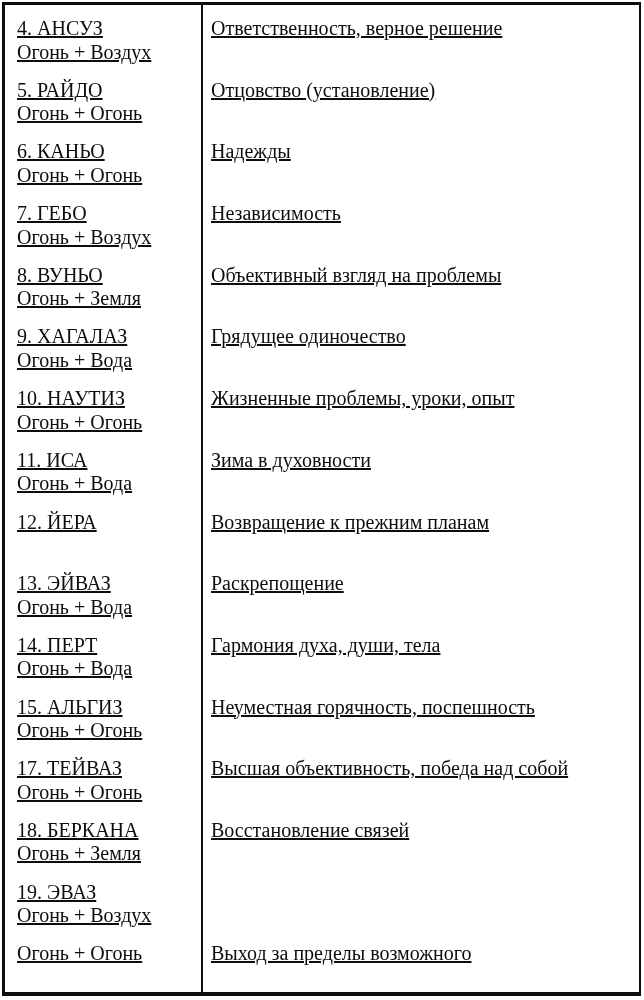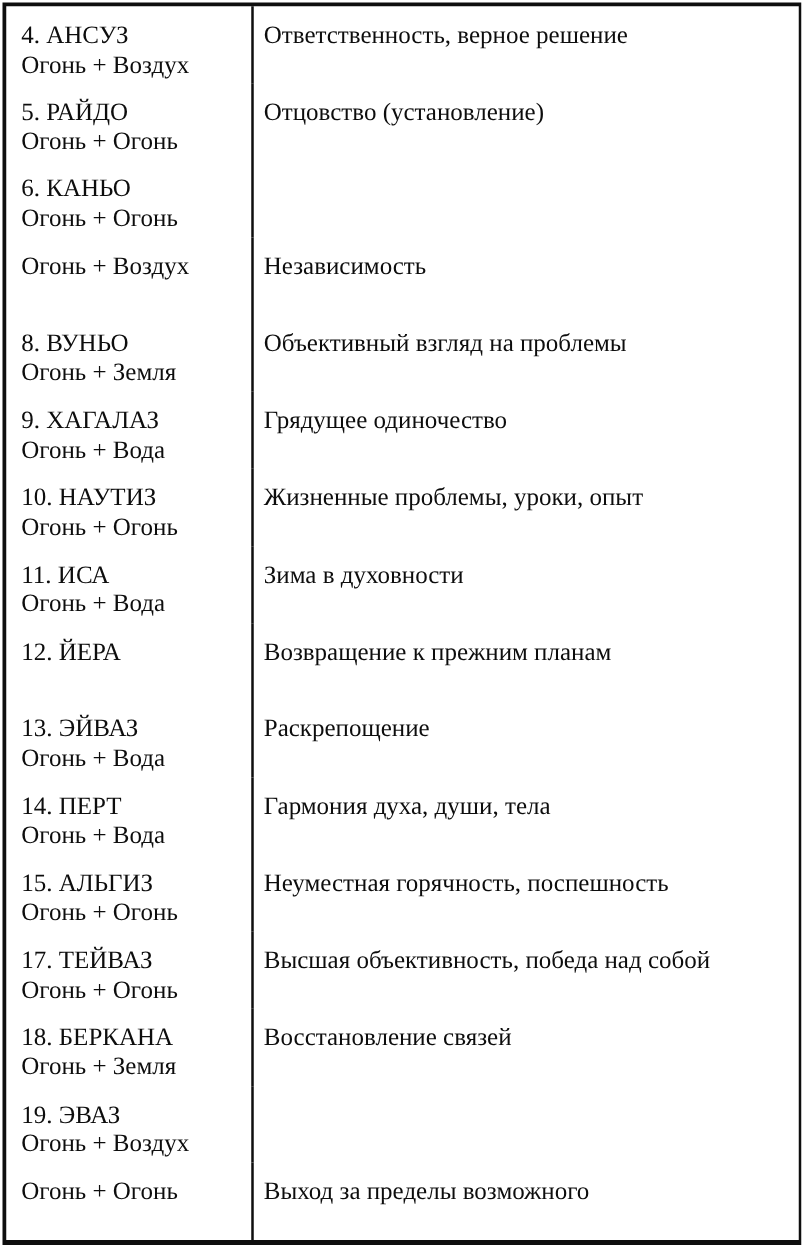--- a/index.html
+++ b/index.html
@@ -54,20 +54,21 @@
     padding: 12px 4px 0 12px;
   }
   .cell.right {
     flex: 1 1 auto;
     padding: 12px 28px 0 8px;
   }
   .rune-name,
   .rune-elements,
   .meaning {
     white-space: pre-line;
+    text-decoration: underline;
   }
 </style>
 </head>
 <body>
 
 <div class="page">
   <div class="rune-table" id="rune-table">
   <div class="row">
     <div class="cell left">
       <div class="rune-name">4. АНСУЗ</div>
@@ -86,24 +87,28 @@
     <div class="cell right">
       <div class="meaning">Отцовство (установление)</div>
     </div>
   </div>
 
   <div class="row">
     <div class="cell left">
       <div class="rune-name">6. КАНЬО</div>
       <div class="rune-elements">Огонь + Огонь</div>
     </div>
-  </div>
-
-  <div class="row">
-    <div class="cell left">
+    <div class="cell right">
+      <div class="meaning">Надежды</div>
+    </div>
+  </div>
+
+  <div class="row">
+    <div class="cell left">
+      <div class="rune-name">7. ГЕБО</div>
       <div class="rune-elements">Огонь + Воздух</div>
     </div>
     <div class="cell right">
       <div class="meaning">Независимость</div>
     </div>
   </div>
 
   <div class="row">
     <div class="cell left">
       <div class="rune-name">8. ВУНЬО</div>

